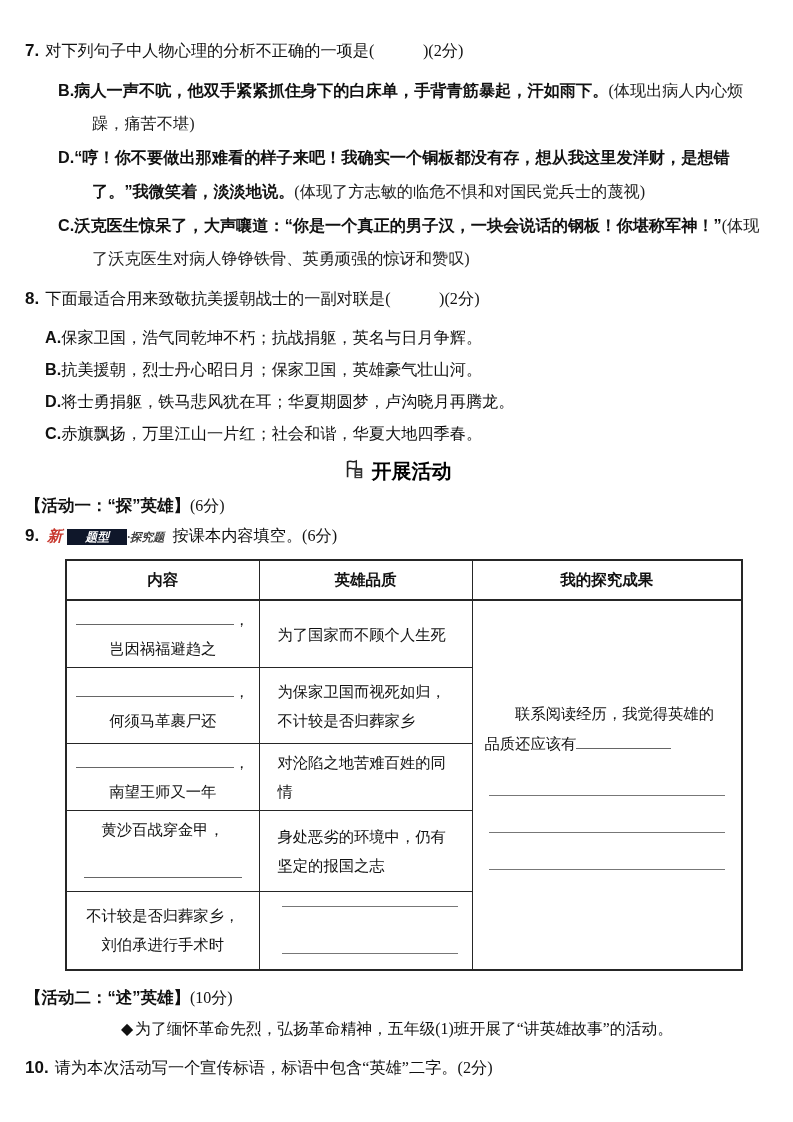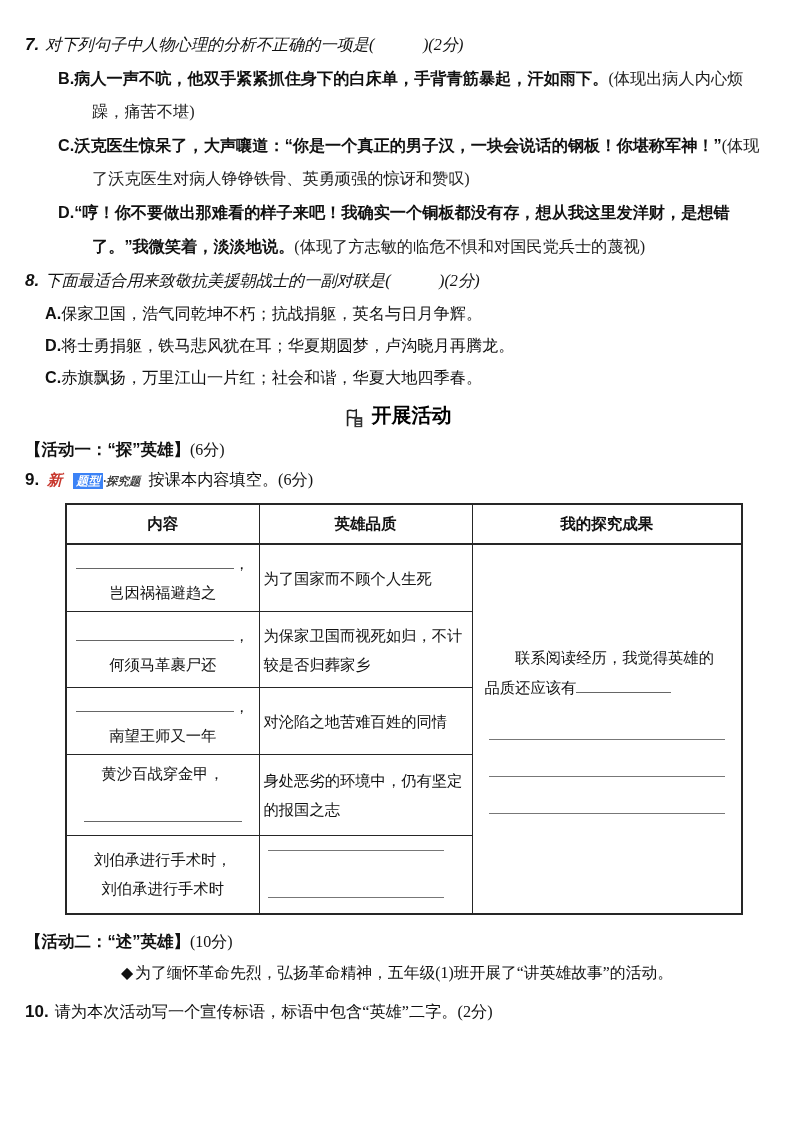--- a/index.html
+++ b/index.html
@@ -4,55 +4,55 @@
 <style>
   html,body{margin:0;padding:0;}
   body{
     width:793px;height:1122px;background:#ffffff;color:#111;
     font-family:"Liberation Serif","DejaVu Serif",serif;
     font-size:16px;overflow:hidden;
   }
   .page{padding:28px 24px 0 25px;}
 
   
-  .stem{margin:0;line-height:33px;font-size:16.2px;font-style:italic;}
+  .stem{margin:0;line-height:45px;font-size:16.2px;}
   .qnum{font-family:"Liberation Sans","DejaVu Sans",sans-serif;font-weight:700;font-size:17px;margin-right:6px;}
 
   
   .option{margin:0 0 0 33px;padding-left:34px;text-indent:-34px;line-height:33px;font-size:16.2px;}
   .q7 .opt-label,.q7 .opt-main{font-family:"Liberation Sans","DejaVu Sans",sans-serif;font-weight:600;}
   .opt-note{font-weight:400;font-family:"Liberation Serif","DejaVu Serif",serif;color:#1c1c1c;}
   .q8 .option{line-height:31px;margin-left:20px;}
   .q8 .opt-label{font-family:"Liberation Sans","DejaVu Sans",sans-serif;font-weight:600;}
   .q8 .opt-main{font-weight:400;}
 
   
-  .section-title{display:flex;align-items:flex-end;justify-content:center;gap:7px;
+  .section-title{display:flex;align-items:flex-start;justify-content:center;gap:7px;
     margin:8px 0 4px;font-family:"Liberation Sans","DejaVu Sans",sans-serif;
     font-weight:700;font-size:20px;color:#000;}
 
   .activity-title{margin:6px 0 2px;line-height:28px;font-size:16.5px;
     font-family:"Liberation Sans","DejaVu Sans",sans-serif;font-weight:700;}
   .activity-score{font-family:"Liberation Serif","DejaVu Serif",serif;font-weight:400;font-size:16px;}
 
   .q9line{margin:2px 0 8px;line-height:27px;font-size:16.2px;}
   .badge{font-style:italic;margin:0 8px 0 2px;white-space:nowrap;}
   .badge .b-new{color:#c8382e;font-weight:700;font-size:15px;}
-  .badge .b-type{background:#3b82f6;color:#fff;font-weight:700;font-size:12px;padding:1px 3px;margin-left:11px;}
+  .badge .b-type{background:#0f172a;color:#fff;font-weight:700;font-size:12px;padding:1px 18px;margin-left:5px;}
   .badge .b-sub{color:#3f3f3f;font-weight:600;font-size:11.5px;}
 
   
   table{border-collapse:collapse;margin:4px 0 0 40px;width:676px;table-layout:fixed;}
   th,td{border:1.5px solid #262626;}
   table{border:2px solid #262626;}
   thead th{border-bottom:2px solid #262626;height:36px;
     font-family:"Liberation Sans","DejaVu Sans",sans-serif;font-weight:600;font-size:15.5px;}
   td{font-size:15.3px;padding:4px 8px;vertical-align:middle;line-height:29px;}
   .c-center{text-align:center;}
-  .quality{text-align:left;padding:4px 4px;}
+  .quality{text-align:left;padding:4px 18px;}
   .blank{display:inline-block;border-bottom:1.2px solid #666;height:1em;vertical-align:baseline;}
   .w158{width:158px;} .w95{width:95px;}
   .r1{height:66px;} .r2{height:76px;} .r3{height:64px;} .r4{height:72px;} .r5{height:78px;}
   .v-split{margin-top:14px;}
   .ans-blank{border-bottom:1.2px solid #777;width:176px;margin-left:4px;}
   .ans-blank + .ans-blank{margin-top:46px;}
   .result-cell{padding:24px 12px;}
   .result-text{text-indent:2em;line-height:30px;margin:0;}
   .result-blank-line{border-bottom:1.3px solid #777;margin:36px 4px 0;}
 
@@ -62,27 +62,28 @@
   .q10{margin:8px 0 0;line-height:32px;font-size:16.2px;}
 </style>
 </head>
 <body>
 
 <div class="page">
 
   <div class="q7">
     <p class="stem"><span class="qnum">7.</span><span>对下列句子中人物心理的分析不正确的一项是(　　　)(2分)</span></p>
     <p class="option"><span class="opt-label">B.</span><span class="opt-main">病人一声不吭，他双手紧紧抓住身下的白床单，手背青筋暴起，汗如雨下。</span><span class="opt-note">(体现出病人内心烦躁，痛苦不堪)</span></p>
+    <p class="option"><span class="opt-label">D.</span><span class="opt-main">“哼！你不要做出那难看的样子来吧！我确实一个铜板都没有存，想从我这里发洋财，是想错了。”我微笑着，淡淡地说。</span><span class="opt-note">(体现了方志敏的临危不惧和对国民党兵士的蔑视)</span></p>
     <p class="option"><span class="opt-label">C.</span><span class="opt-main">沃克医生惊呆了，大声嚷道：“你是一个真正的男子汉，一块会说话的钢板！你堪称军神！”</span><span class="opt-note">(体现了沃克医生对病人铮铮铁骨、英勇顽强的惊讶和赞叹)</span></p>
-    <p class="option"><span class="opt-label">D.</span><span class="opt-main">“哼！你不要做出那难看的样子来吧！我确实一个铜板都没有存，想从我这里发洋财，是想错了。”我微笑着，淡淡地说。</span><span class="opt-note">(体现了方志敏的临危不惧和对国民党兵士的蔑视)</span></p>
   </div>
 
   <div class="q8">
     <p class="stem"><span class="qnum">8.</span><span>下面最适合用来致敬抗美援朝战士的一副对联是(　　　)(2分)</span></p>
     <p class="option"><span class="opt-label">A.</span><span class="opt-main">保家卫国，浩气同乾坤不朽；抗战捐躯，英名与日月争辉。</span></p>
+    <p class="option"><span class="opt-label">B.</span><span class="opt-main">抗美援朝，烈士丹心昭日月；保家卫国，英雄豪气壮山河。</span></p>
     <p class="option"><span class="opt-label">D.</span><span class="opt-main">将士勇捐躯，铁马悲风犹在耳；华夏期圆梦，卢沟晓月再腾龙。</span></p>
     <p class="option"><span class="opt-label">C.</span><span class="opt-main">赤旗飘扬，万里江山一片红；社会和谐，华夏大地四季春。</span></p>
   </div>
 
   <div class="section-title">
     <span style="display:inline-flex;">
       <svg width="22" height="22" viewBox="0 0 24 24">
         <path d="M5 21 V3.5" stroke="#222" stroke-width="1.8" fill="none"></path>
         <path d="M5 4.2 c3.2 -2 6 1.2 9.5 -0.8 v7.6 c-3.5 2 -6.3 -1.2 -9.5 0.8" stroke="#222" stroke-width="1.6" fill="none"></path>
         <rect x="12.5" y="11" width="8.5" height="11" fill="#333"></rect>
@@ -139,21 +140,21 @@
       </tr>
       <tr class="r4">
         <td class="c-center">
           <div>黄沙百战穿金甲，</div>
           <div class="v-split"><span class="blank w158"></span></div>
         </td>
         <td class="quality">身处恶劣的环境中，仍有坚定的报国之志</td>
       </tr>
       <tr class="r5">
         <td class="c-center">
-          <div>刘伯承进行手术时，</div>
+          <div>不计较是否归葬家乡，</div>
           <div>刘伯承进行手术时</div>
         </td>
         <td class="quality">
           <div class="ans-blank"></div>
           <div class="ans-blank"></div>
         </td>
       </tr>
     </tbody>
   </table>
 

